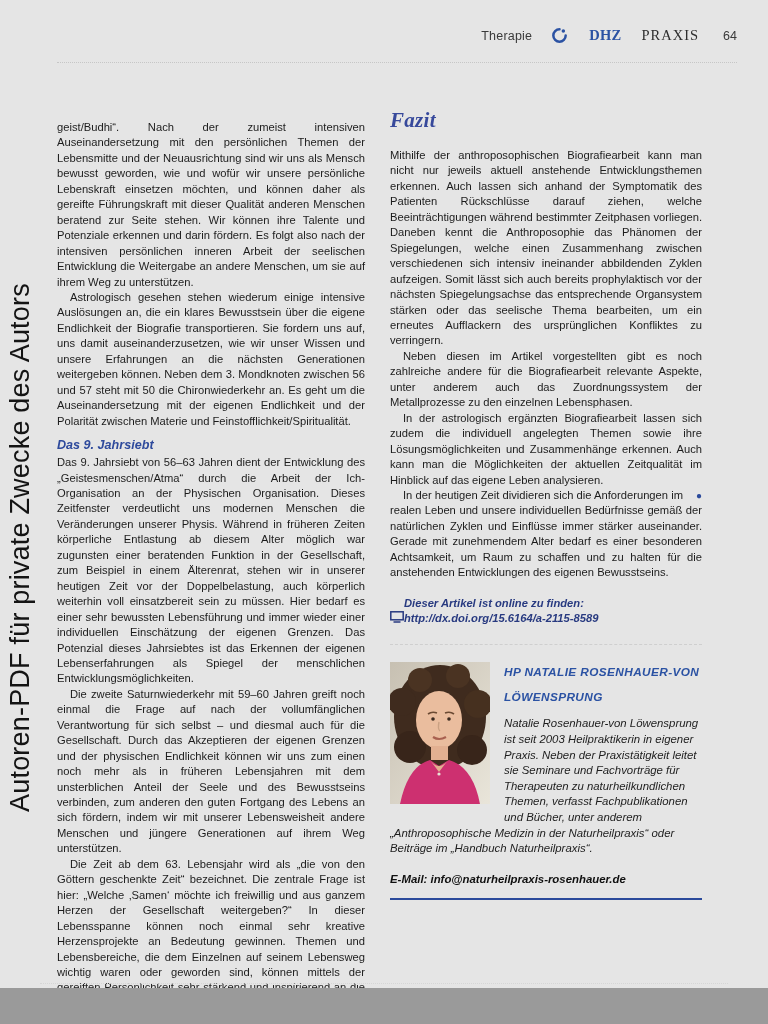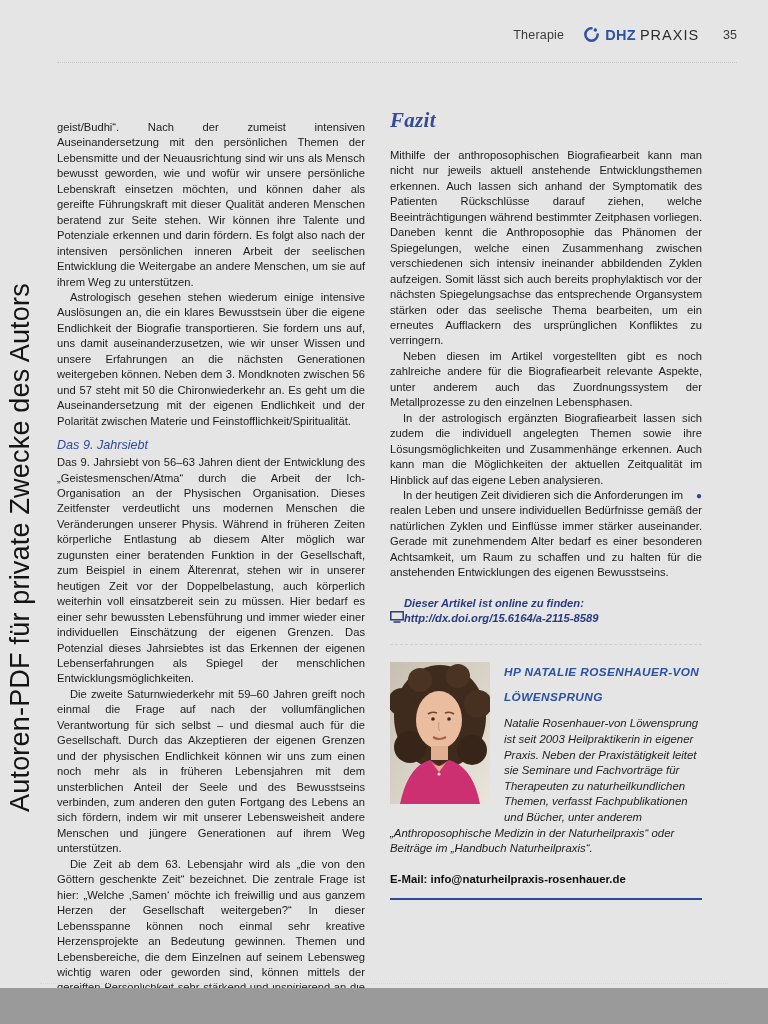--- a/index.html
+++ b/index.html
@@ -11,21 +11,21 @@
     overflow:hidden;
     margin:0 auto;
   }
   
   .header{
     position:absolute; top:27px; left:57px; width:680px;
     display:flex; justify-content:flex-end; align-items:center; gap:0;
     color:#3a3a3a;
   }
   .header .section-label{font-size:12.5px; letter-spacing:.2px; margin-right:20px;}
-  .brand{display:flex; gap:4px; margin-right:24px;}
+  .brand{display:flex; align-items:center; gap:20px; margin-right:24px;font-family:Liberation Serif, serif;}
   .brand .logo-icon{display:inline-flex; margin-right:2px;}
   .brand .dhz{font-size:14.5px; font-weight:bold; color:#2b52a3; letter-spacing:.3px;}
   .brand .praxis{font-size:14.5px; color:#2e2e2e; letter-spacing:1px;}
   .page-number{font-size:12.5px; color:#3a3a3a;}
   .header-rule{
     position:absolute; top:62px; left:57px; width:680px; height:0;
     border-top:1.5px dotted #c6c6c6;
   }
   
   .vertical-banner{
@@ -38,21 +38,21 @@
   
   .col{position:absolute; top:120px;}
   .col-left{left:57px; width:308px;}
   .col-right{left:390px; width:312px; top:108px;}
   .col p.body{
     margin:0; font-size:11.2px; line-height:15.45px; text-align:justify;
     color:#1c1c1c; hyphens:auto; -webkit-hyphens:auto;
   }
   .col p.indent{text-indent:13px;}
   .subhead{
-    margin:9px 0 3px 0; font-size:12.6px; font-weight:normal; font-style:italic;
+    margin:9px 0 3px 0; font-size:12.6px; font-weight:bold; font-style:italic;
     color:#2e4a9c;
   }
   .fazit-heading{
     margin:0 0 15px 0;
     font-family:"Liberation Serif", serif;
     font-style:italic; font-weight:600;
     font-size:21px; color:#37499b; letter-spacing:.3px;
   }
   .end-dot{float:right; color:#2b4a9b; font-size:10px; line-height:15.45px;}
   
@@ -71,21 +71,21 @@
     float:left; width:100px; height:142px; margin:2px 14px 8px 0;
   }
   .author-name{
     margin:0 0 6px 0; font-size:11.8px; font-weight:bold; font-style:italic;
     color:#2b52a3; letter-spacing:.4px; line-height:2.15; text-transform:uppercase;padding-left:28px;
   }
   .author-bio{
     margin:0; font-size:11.4px; font-style:italic; line-height:15.6px; color:#1d1d1d;
   }
   .author-email{
-    clear:both; margin:16px 0 0 0; font-size:11.4px; font-weight:bold; color:#101010;
+    clear:both; margin:16px 0 0 0; font-size:11.4px; font-style:italic; font-weight:bold; color:#101010;
   }
   .author-rule{margin-top:13px; height:2.5px; background:#2b4a9b;}
   
   .footer-rule{
     position:absolute; top:983px; left:40px; width:688px; height:0;
     border-top:1px dotted #d6d6d6;
   }
   .footer{
     position:absolute; top:992px; left:32px; width:700px;
     font-size:8.7px; color:#4f4f4f; letter-spacing:.1px;
@@ -101,21 +101,21 @@
     <span class="brand">
       <span class="logo-icon">
         <svg width="15" height="15" viewBox="0 0 18 18" aria-hidden="true">
           <path d="M9 1.6 A7.4 7.4 0 1 0 16.4 9" stroke="#2b52a3" stroke-width="3" fill="none" stroke-linecap="round"></path>
           <circle cx="13.6" cy="3.6" r="2.1" fill="#2b52a3"></circle>
         </svg>
       </span>
       <span class="dhz">DHZ</span>
       <span class="praxis">PRAXIS</span>
     </span>
-    <span class="page-number">35</span>
+    <span class="page-number">64</span>
   </div>
   <div class="header-rule"></div>
 
   <div class="vertical-banner">Autoren-PDF für private Zwecke des Autors</div>
 
   <section class="col col-left">
     <p class="body">geist/Budhi“. Nach der zumeist intensiven Auseinandersetzung mit den persönlichen Themen der Lebensmitte und der Neuausrichtung sind wir uns als Mensch bewusst geworden, wie und wofür wir unsere persönliche Lebenskraft einsetzen möchten, und können daher als gereifte Führungskraft mit dieser Qualität anderen Menschen beratend zur Seite stehen. Wir können ihre Talente und Potenziale erkennen und darin fördern. Es folgt also nach der intensiven persönlichen inneren Arbeit der seelischen Entwicklung die Weitergabe an andere Menschen, um sie auf ihrem Weg zu unterstützen.</p>
     <p class="body indent">Astrologisch gesehen stehen wiederum einige intensive Auslösungen an, die ein klares Bewusstsein über die eigene Endlichkeit der Biografie transportieren. Sie fordern uns auf, uns damit auseinanderzusetzen, wie wir unser Wissen und unsere Erfahrungen an die nächsten Generationen weitergeben können. Neben dem 3. Mondknoten zwischen 56 und 57 steht mit 50 die Chironwiederkehr an. Es geht um die Auseinandersetzung mit der eigenen Endlichkeit und der Polarität zwischen Materie und Feinstofflichkeit/Spiritualität.</p>
     <h3 class="subhead">Das 9. Jahrsiebt</h3>
     <p class="body">Das 9. Jahrsiebt von 56–63 Jahren dient der Entwicklung des „Geistesmenschen/Atma“ durch die Arbeit der Ich-Organisation an der Physischen Organisation. Dieses Zeitfenster verdeutlicht uns modernen Menschen die Veränderungen unserer Physis. Während in früheren Zeiten körperliche Entlastung ab diesem Alter möglich war zugunsten einer beratenden Funktion in der Gesellschaft, zum Beispiel in einem Älterenrat, stehen wir in unserer heutigen Zeit vor der Doppelbelastung, auch körperlich weiterhin voll einsatzbereit sein zu müssen. Hier bedarf es einer sehr bewussten Lebensführung und immer wieder einer individuellen Einschätzung der eigenen Grenzen. Das Potenzial dieses Jahrsiebtes ist das Erkennen der eigenen Lebenserfahrungen als Spiegel der menschlichen Entwicklungsmöglichkeiten.</p>

